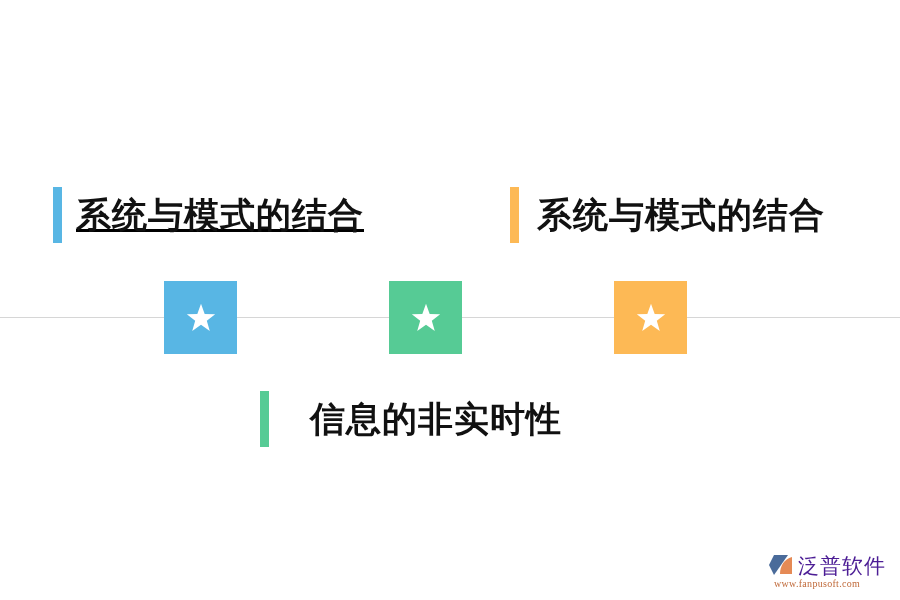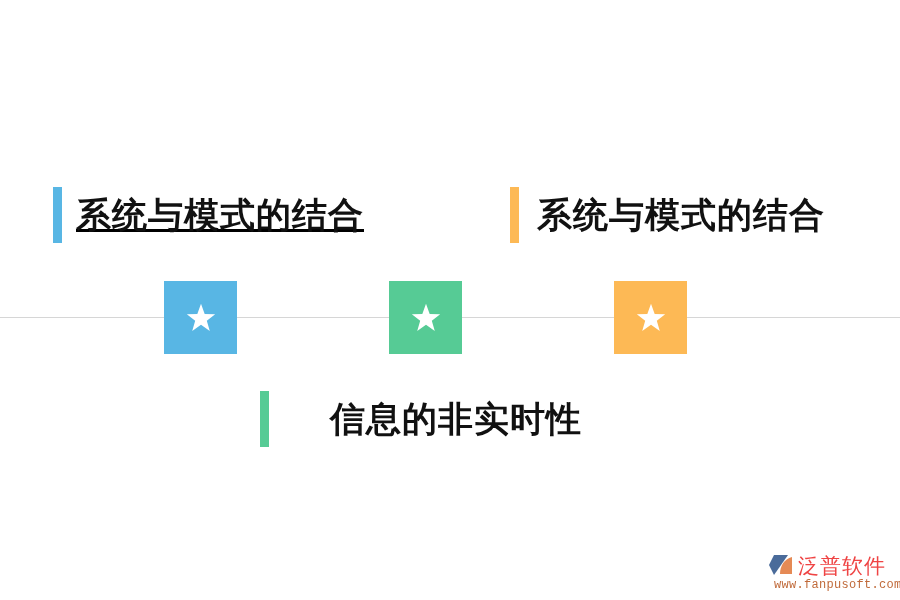--- a/index.html
+++ b/index.html
@@ -19,42 +19,42 @@
   }
   .box {
     position: absolute; width: 73px; height: 73px; display: flex; align-items: center; justify-content: center;
   }
   .star { width: 34px; height: 34px; }
   .logo {
     position: absolute; left: 768px; top: 552px; width: 125px; height: 40px;
   }
   .logo-icon { position: absolute; left: 0; top: 2px; width: 26px; height: 22px; }
   .logo-name {
-    position: absolute; left: 30px; top: 0; font-size: 21px; color: #ef4444; font-weight: normal; letter-spacing: 1px;
+    position: absolute; left: 30px; top: 0; font-size: 21px; color: #4c1d95; font-weight: normal; letter-spacing: 1px;
   }
   .logo-url {
-    position: absolute; left: 6px; top: 26px; font-size: 12px; color: #c06a3a; font-family: Liberation Mono, monospace; letter-spacing: 0.3px;
+    position: absolute; left: 6px; top: 26px; font-size: 10px; color: #c06a3a; font-family: Liberation Serif, serif; letter-spacing: 0.3px;
   }
 </style>
 </head>
 <body>
 
 <div class="hline"></div>
 
 <div class="label" style="left:53px; top:187px;text-decoration:underline;">
   <div class="bar" style="background:#58b6e4;"></div>
   <div class="label-text" style="margin-left:14px;">系统与模式的结合</div>
 </div>
 
 <div class="label" style="left:510px; top:187px;">
   <div class="bar" style="background:#fdb955;"></div>
   <div class="label-text" style="margin-left:18px;">系统与模式的结合</div>
 </div>
 
-<div class="label" style="left:260px; top:391px;gap:20px;">
+<div class="label" style="left:260px; top:391px;">
   <div class="bar" style="background:#56cb95;"></div>
   <div class="label-text" style="margin-left:41px;">信息的非实时性</div>
 </div>
 
 <div class="box" style="left:164px; top:281px; background:#58b6e4;">
   <svg class="star" viewBox="0 0 24 24">
       <polygon fill="#ffffff" points="12,2 14.6,9.2 22,9.3 16.1,13.9 18.2,21.2 12,16.8 5.8,21.2 7.9,13.9 2,9.3 9.4,9.2"></polygon>
     </svg>
 </div>
 

